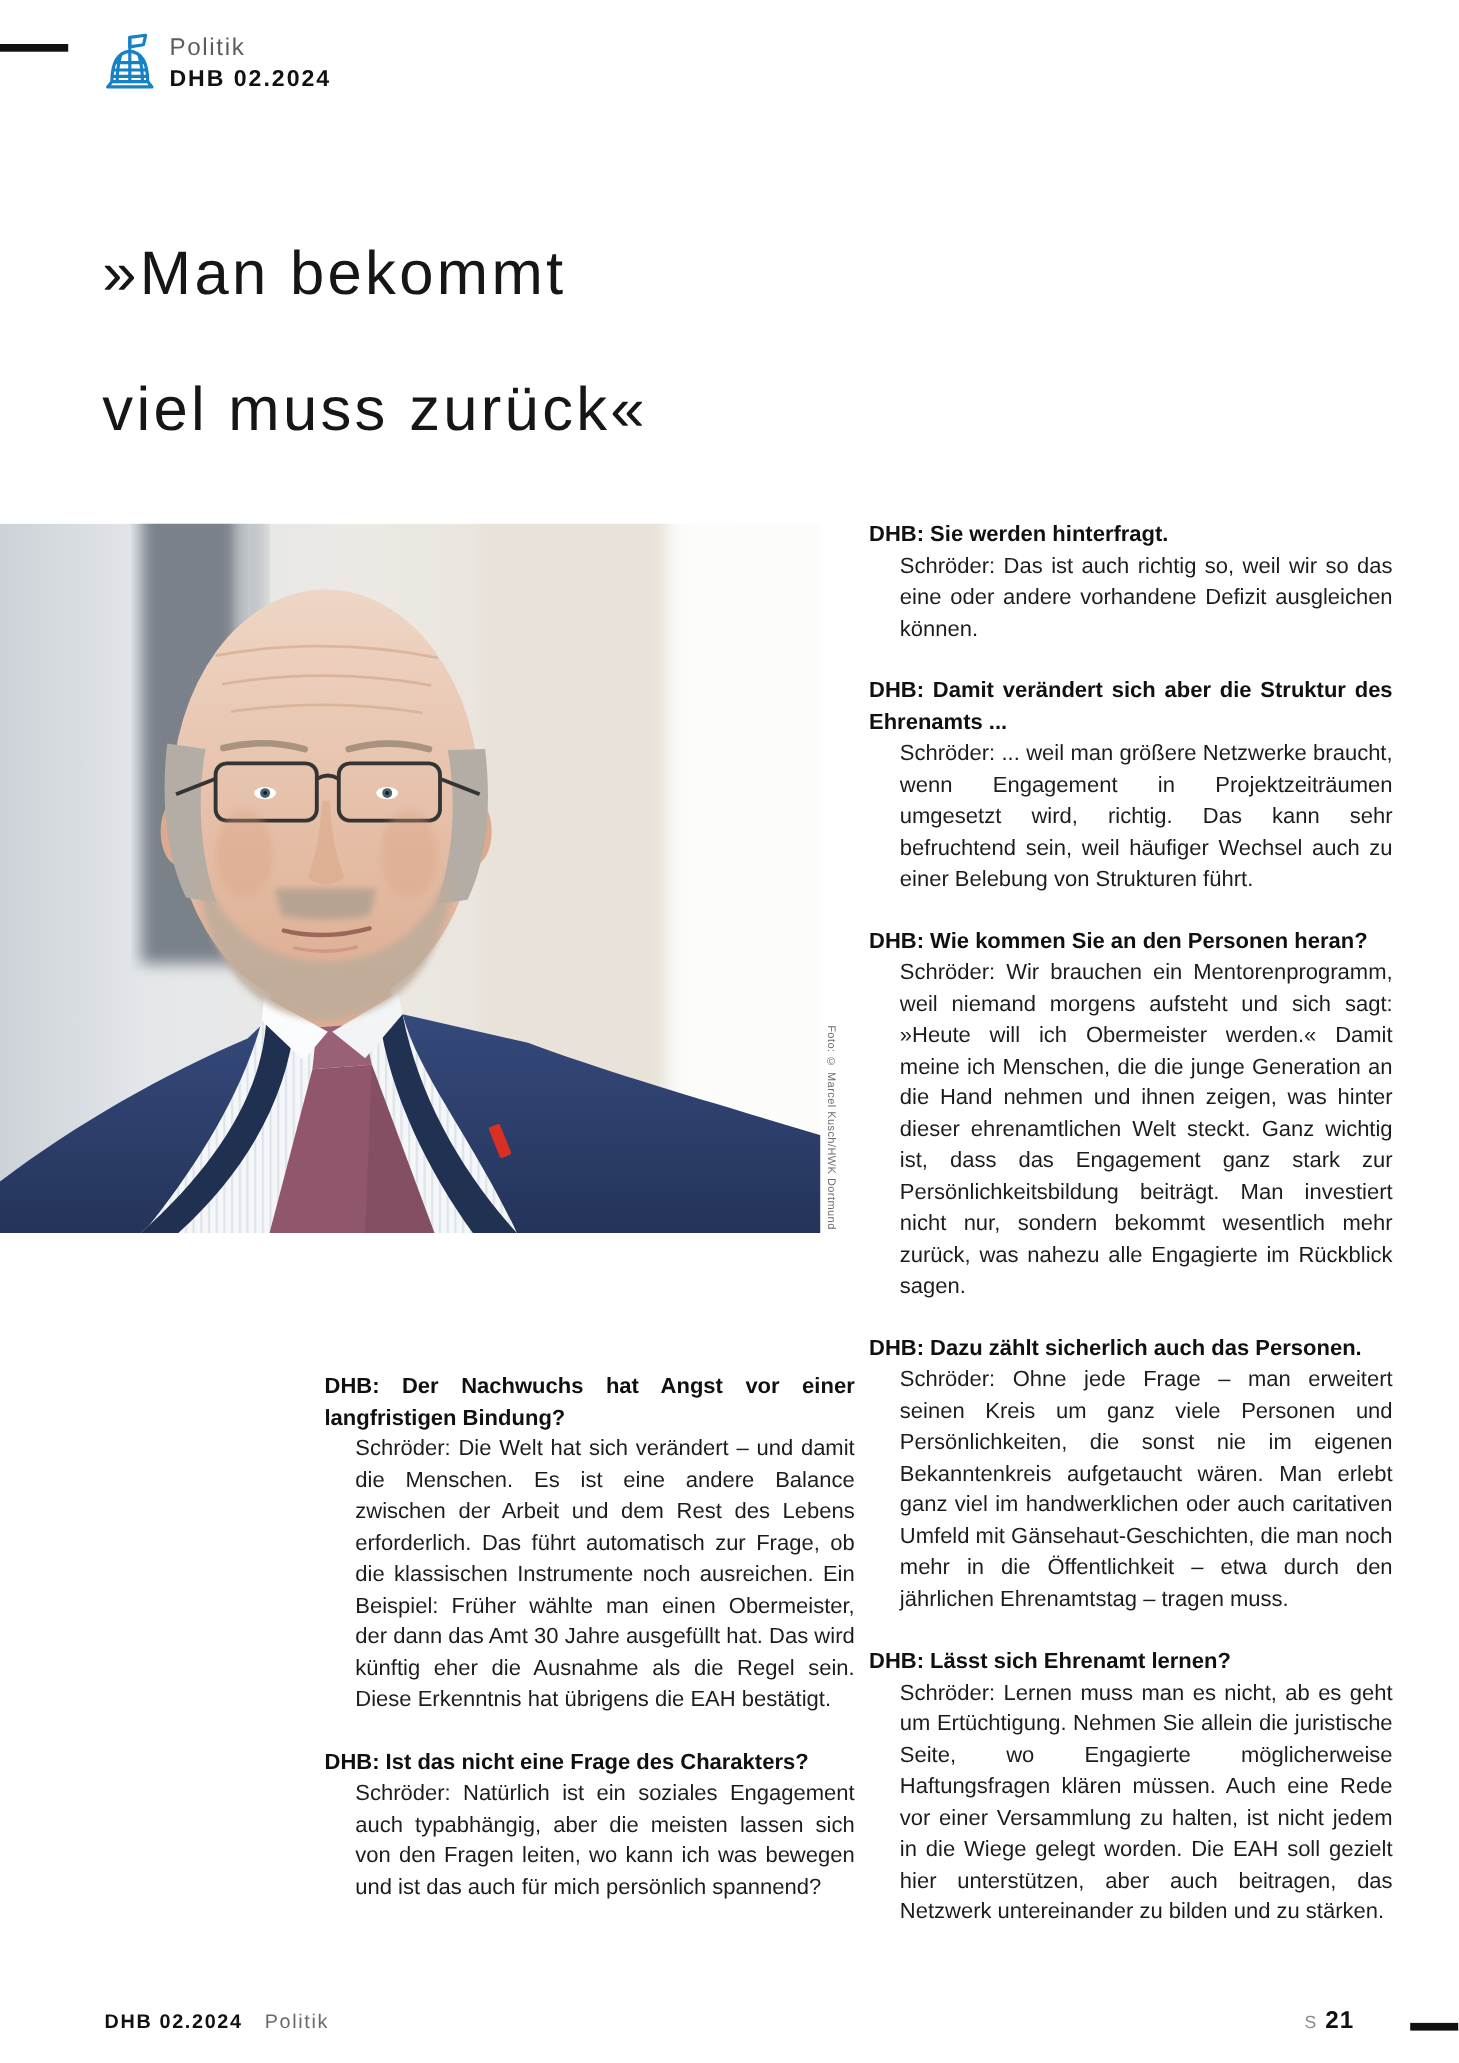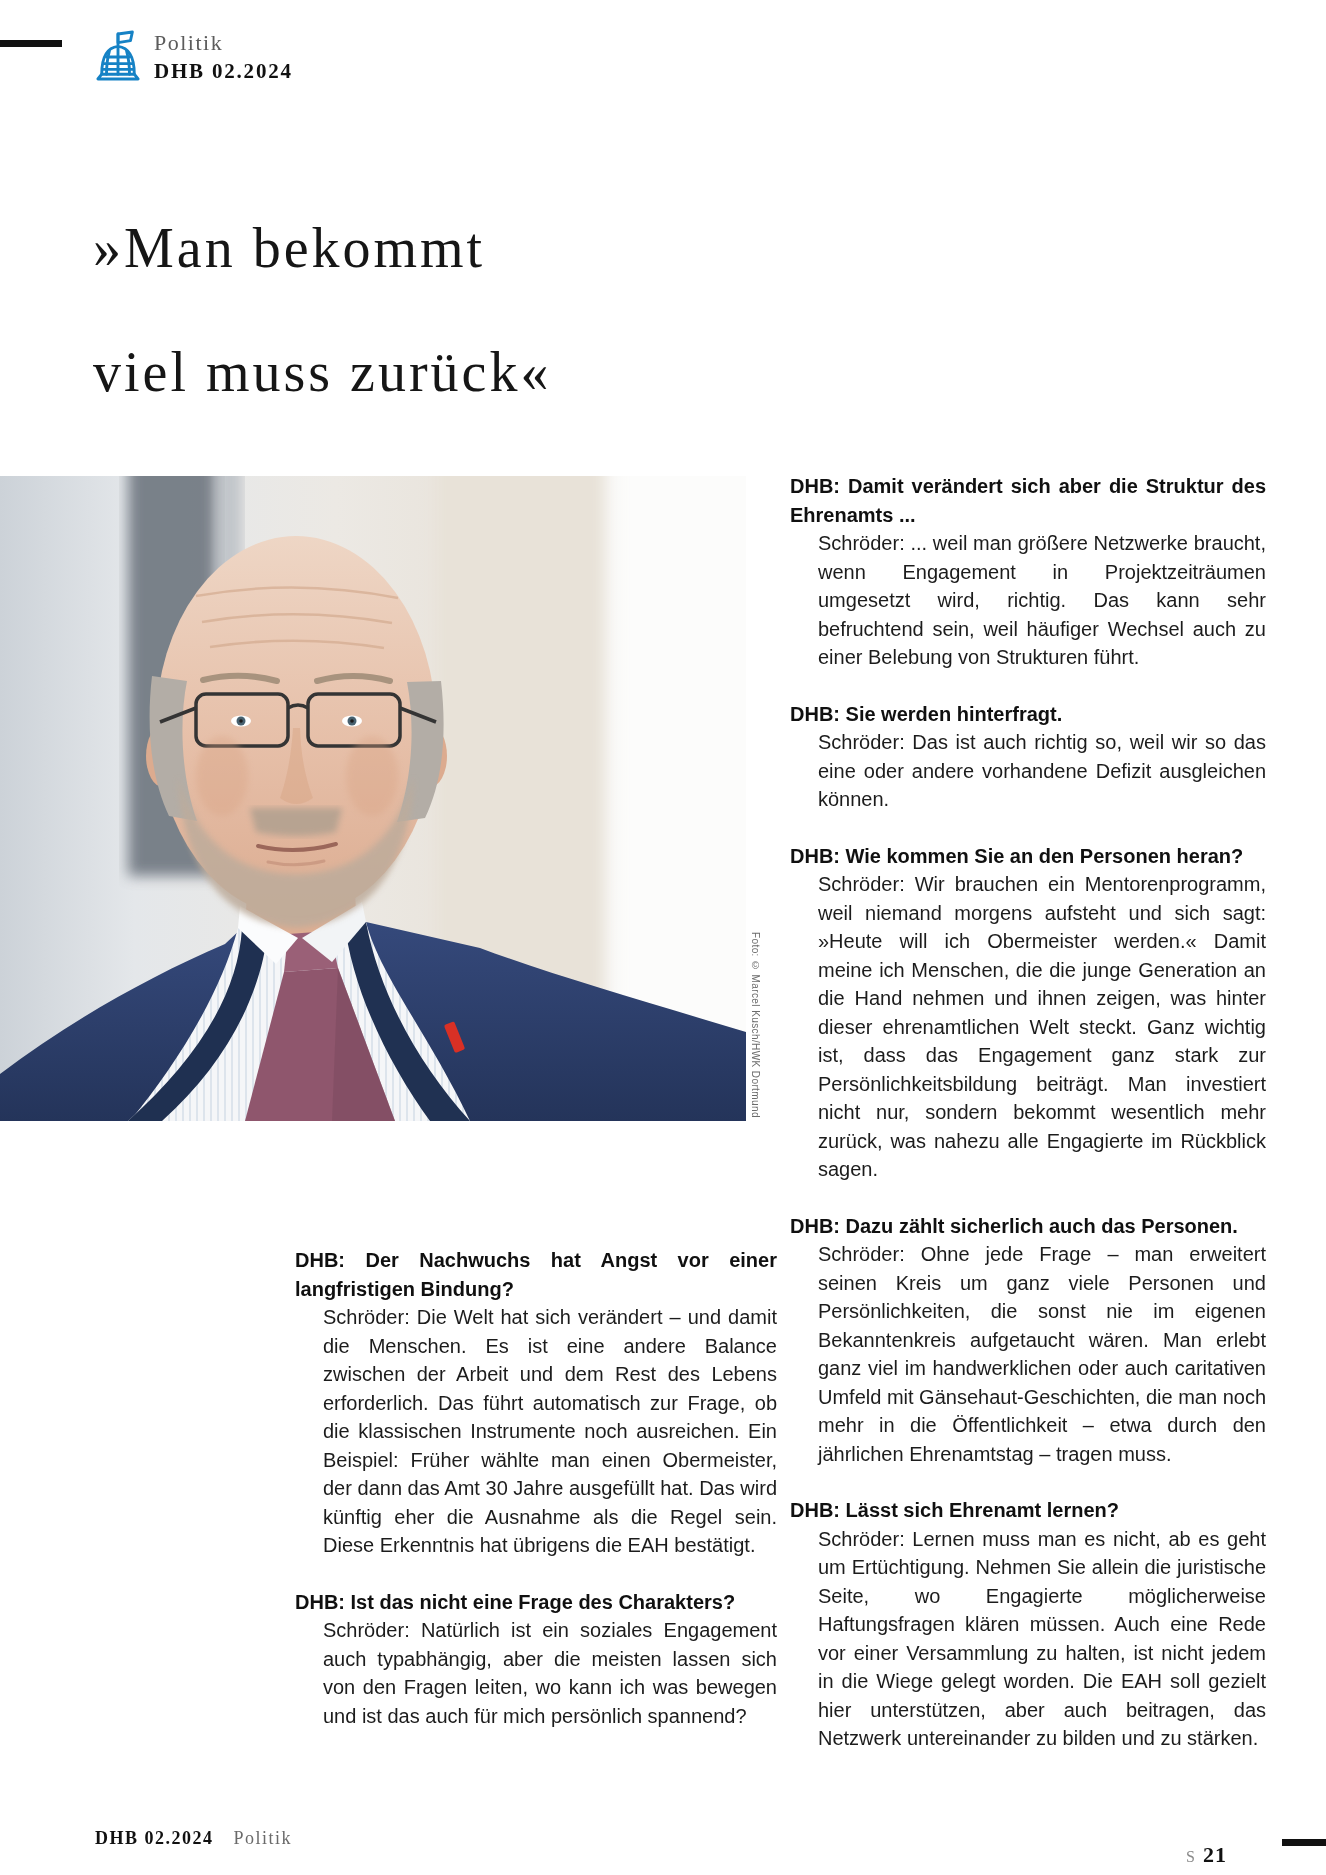--- a/index.html
+++ b/index.html
@@ -1,21 +1,21 @@
 <!DOCTYPE html>
 <html lang="de"><head>
 <meta charset="utf-8">
 <style>
   * { margin:0; padding:0; box-sizing:border-box; }
   body { background:#ffffff; }
   .page {
     position:relative; width:1326px; height:1875px; background:#fff; overflow:hidden;
     font-family:"Liberation Sans", sans-serif; color:#1c1c1c;
   }
-  .techno { font-family:Liberation Serif, serif; }
+  .techno { font-family:Liberation Sans, sans-serif; }
 
   
   .top-rule { position:absolute; left:0; top:40px; width:62px; height:7px; background:#111; }
   .brand { position:absolute; left:95px; top:30px; display:flex; gap:13px; align-items:flex-start; }
   .brand-icon { width:46px; height:52px; display:block; }
   .brand-text .section-label { font-size:22px; color:#5c5c5c; letter-spacing:1.5px; line-height:26px; }
   .brand-text .issue-label { font-size:21px; font-weight:bold; color:#111; letter-spacing:1.8px; line-height:25px; margin-top:3px; }
 
   
   .headline {
@@ -38,21 +38,21 @@
   .qa + .qa { margin-top:28px; }
   .q { font-weight:bold; color:#101010; }
   .a { margin-left:28px; }
 
   
   .footer-left { position:absolute; left:95px; top:1828px; display:flex; align-items:baseline; gap:20px; }
   .footer-issue { font-size:18px; font-weight:bold; color:#111; letter-spacing:1.5px; }
   .footer-section { font-size:18px; color:#6a6a6a; letter-spacing:1.5px; }
   .footer-page { position:absolute; left:1186px; top:1824px; display:flex; align-items:baseline; gap:7px; }
   .page-prefix { font-size:16px; color:#8a8a8a; letter-spacing:1px; }
-  .page-number { font-size:22px; font-weight:bold; color:#111; letter-spacing:1px;margin-top:18px; }
+  .page-number { font-size:22px; font-weight:bold; color:#111; letter-spacing:1px; }
   .bottom-rule { position:absolute; left:1282px; top:1839px; width:44px; height:7px; background:#111; }
 </style>
 </head>
 <body>
 
 <div class="page">
 
   <div class="top-rule"></div>
   <div class="brand">
     <span>
@@ -190,26 +190,26 @@
       <p class="a">Schröder: Die Welt hat sich verändert – und damit die Menschen. Es ist eine andere Balance zwischen der Arbeit und dem Rest des Lebens erforderlich. Das führt automatisch zur Frage, ob die klassischen Instrumente noch ausreichen. Ein Beispiel: Früher wählte man einen Obermeister, der dann das Amt 30 Jahre ausgefüllt hat. Das wird künftig eher die Ausnahme als die Regel sein. Diese Erkenntnis hat übrigens die EAH bestätigt.</p>
     </div>
     <div class="qa">
       <p class="q">DHB: Ist das nicht eine Frage des Charakters?</p>
       <p class="a">Schröder: Natürlich ist ein soziales Engagement auch typabhängig, aber die meisten lassen sich von den Fragen leiten, wo kann ich was bewegen und ist das auch für mich persönlich spannend?</p>
     </div>
   </div>
 
   <div class="col col-right">
     <div class="qa">
+      <p class="q">DHB: Sie werden hinterfragt.</p>
+      <p class="a">Schröder: Das ist auch richtig so, weil wir so das eine oder andere vorhandene Defizit ausgleichen können.</p>
+    </div>
+    <div class="qa">
       <p class="q">DHB: Damit verändert sich aber die Struktur des Ehrenamts ...</p>
       <p class="a">Schröder: ... weil man größere Netzwerke braucht, wenn Engagement in Projektzeiträumen umgesetzt wird, richtig. Das kann sehr befruchtend sein, weil häufiger Wechsel auch zu einer Belebung von Strukturen führt.</p>
-    </div>
-    <div class="qa">
-      <p class="q">DHB: Sie werden hinterfragt.</p>
-      <p class="a">Schröder: Das ist auch richtig so, weil wir so das eine oder andere vorhandene Defizit ausgleichen können.</p>
     </div>
     <div class="qa">
       <p class="q">DHB: Wie kommen Sie an den Personen heran?</p>
       <p class="a">Schröder: Wir brauchen ein Mentorenprogramm, weil niemand morgens aufsteht und sich sagt: »Heute will ich Obermeister werden.« Damit meine ich Menschen, die die junge Generation an die Hand nehmen und ihnen zeigen, was hinter dieser ehrenamtlichen Welt steckt. Ganz wichtig ist, dass das Engagement ganz stark zur Persönlichkeitsbildung beiträgt. Man investiert nicht nur, sondern bekommt wesentlich mehr zurück, was nahezu alle Engagierte im Rückblick sagen.</p>
     </div>
     <div class="qa">
       <p class="q">DHB: Dazu zählt sicherlich auch das Personen.</p>
       <p class="a">Schröder: Ohne jede Frage – man erweitert seinen Kreis um ganz viele Personen und Persönlichkeiten, die sonst nie im eigenen Bekanntenkreis aufgetaucht wären. Man erlebt ganz viel im handwerklichen oder auch caritativen Umfeld mit Gänsehaut-Geschichten, die man noch mehr in die Öffentlichkeit – etwa durch den jährlichen Ehrenamtstag – tragen muss.</p>
     </div>
     <div class="qa">

